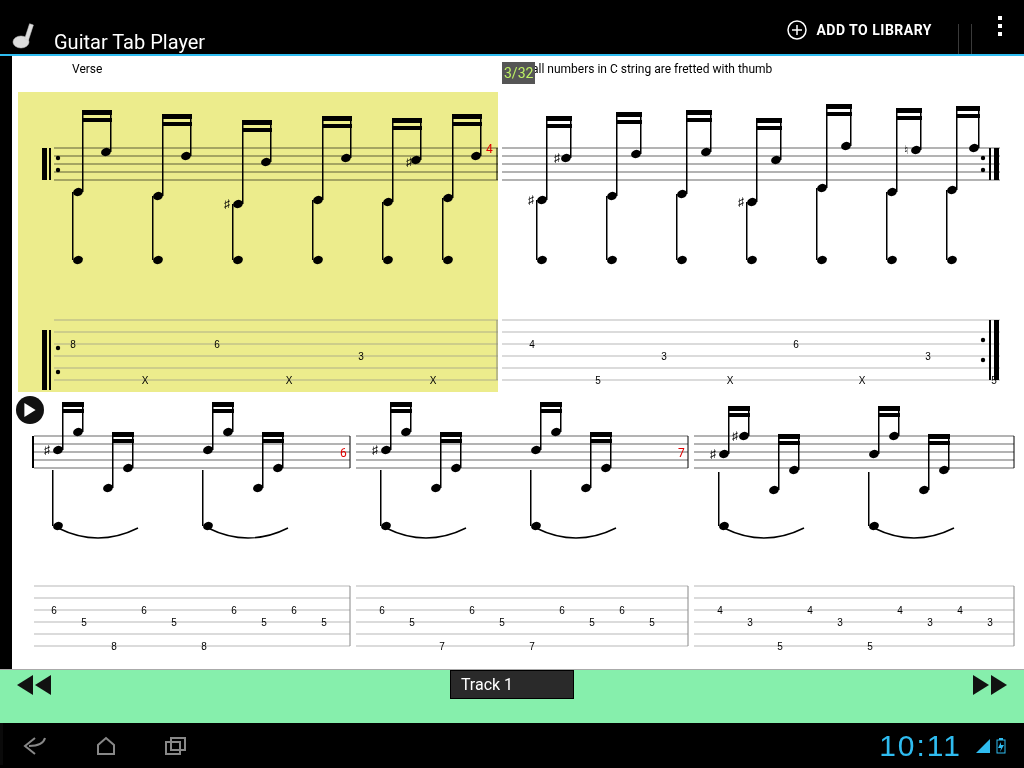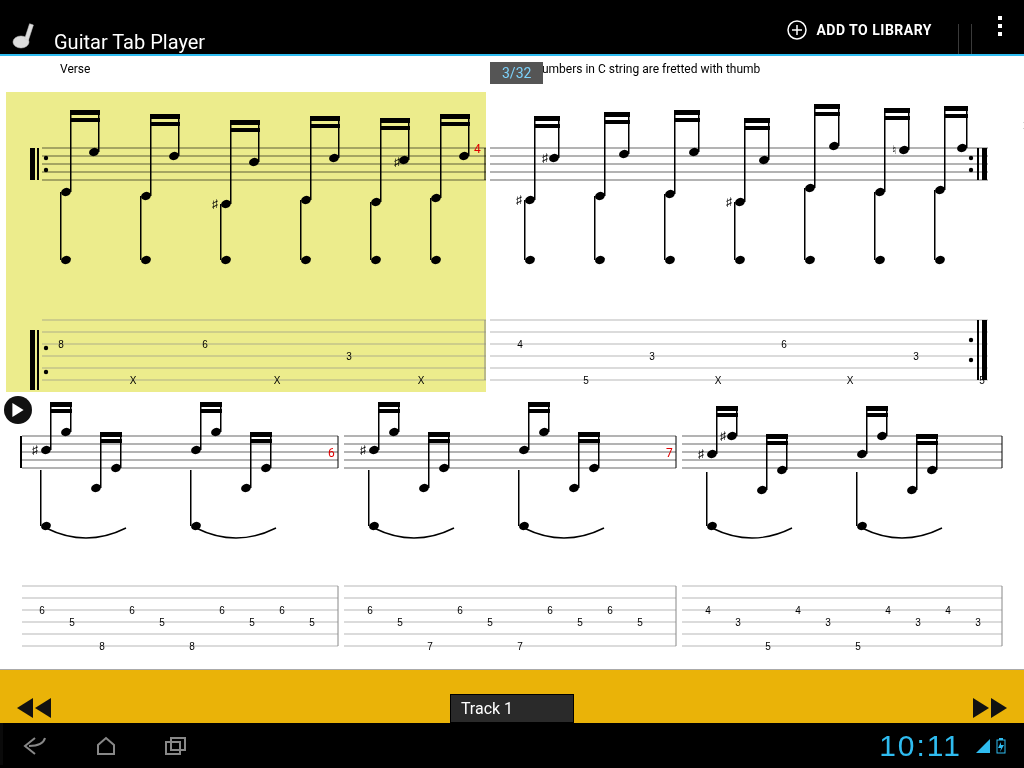--- a/index.html
+++ b/index.html
@@ -11,36 +11,36 @@
   }
   .appbar .logo { width:34px; height:34px; display:flex; align-items:center; justify-content:center; }
   .appbar .title { font-size:20px; font-weight:400; flex:0 0 auto; }
   .appbar .spacer { flex:1; }
   .appbar .action { display:flex; align-items:center; gap:8px; padding:0 14px; height:48px;
     font-size:14px; font-weight:700; letter-spacing:0.5px; cursor:pointer; }
   .appbar .divider { width:1px; height:30px; background:#3a3a3a; }
   .appbar .overflow-dots { padding:0 14px; cursor:pointer; display:flex; flex-direction:column; gap:4px; align-items:center; justify-content:center; height:56px; }
   .appbar .overflow-dots span { width:4px; height:4px; background:#fff; border-radius:0; }
   
-  .sheetwrap { background:#fff; height:calc(768px - 56px - 54px - 45px); position:relative; overflow:hidden; }
+  .sheetwrap { background:#fff; height:calc(768px - 56px - 54px - 45px); position:relative; overflow:hidden;margin-left:12px; }
   .annot { position:absolute; font-size:12px; color:#000; }
-  .pagecount { position:absolute; top:6px; left:490px; color:#7dd3fc; background:#555; padding:3px 12px; font-size:14px; }
+  .pagecount { position:absolute; top:6px; left:490px; color:#bef264; background:#555; padding:3px 2px; font-size:14px; }
   .measure { position:absolute; }
   .highlight { background:#ecec8c; }
   .barnum { position:absolute; left:-16px; top:50px; color:#e10000; font-size:12px; }
   .repeatbox { position:absolute; right:-26px; top:26px; font-size:12px; }
   .staff line { stroke:#000; stroke-width:0.6; }
   .tabstaff line { stroke:#888; stroke-width:0.6; }
   .tabnum { font-size:10px; fill:#000; font-family:Arial; }
   .playbtn { position:absolute; left:4px; top:340px; width:28px; height:28px;
     border-radius:50%; background:#111; display:flex; align-items:center; justify-content:center; cursor:pointer; }
   .playbtn svg { fill:#fff; }
   .cursor { position:absolute; width:0; border-left:1px solid #4c8cff; }
   
-  .trackbar { height:54px; background:#eab308; border-top:1px solid #aaa; display:flex; align-items:flex-end;
+  .trackbar { height:54px; background:#86efac; border-top:1px solid #aaa; display:flex; align-items:flex-start;
     padding:0 10px; gap:10px; }
   .trackbar .nav { width:50px; height:30px; cursor:pointer; display:flex; align-items:center; justify-content:center; }
   .trackbar .trackbox { margin:0 auto; background:#2a2a2a; border:1px solid #000; color:#fff; padding:4px 60px 4px 10px; font-size:16px; }
   
   .ad { height:42px; background:#0a0a0a; display:flex; align-items:center; justify-content:center; gap:0; }
   .ad .adbox { background:#000; display:flex; align-items:center; height:34px; padding:0 0 0 12px; }
   .ad .adbox .info { width:8px; height:8px; border:2px solid #2fbcf0; border-radius:50%; margin-right:8px; margin-top:10px; }
   .ad .adbox .txt .t1 { color:#eee; font-size:12px; font-weight:700; }
   .ad .adbox .txt .t2 { color:#2a8a2a; font-size:11px; }
   .ad .go { width:34px; height:34px; background:#2a6be0; display:flex; align-items:center; justify-content:center; }

